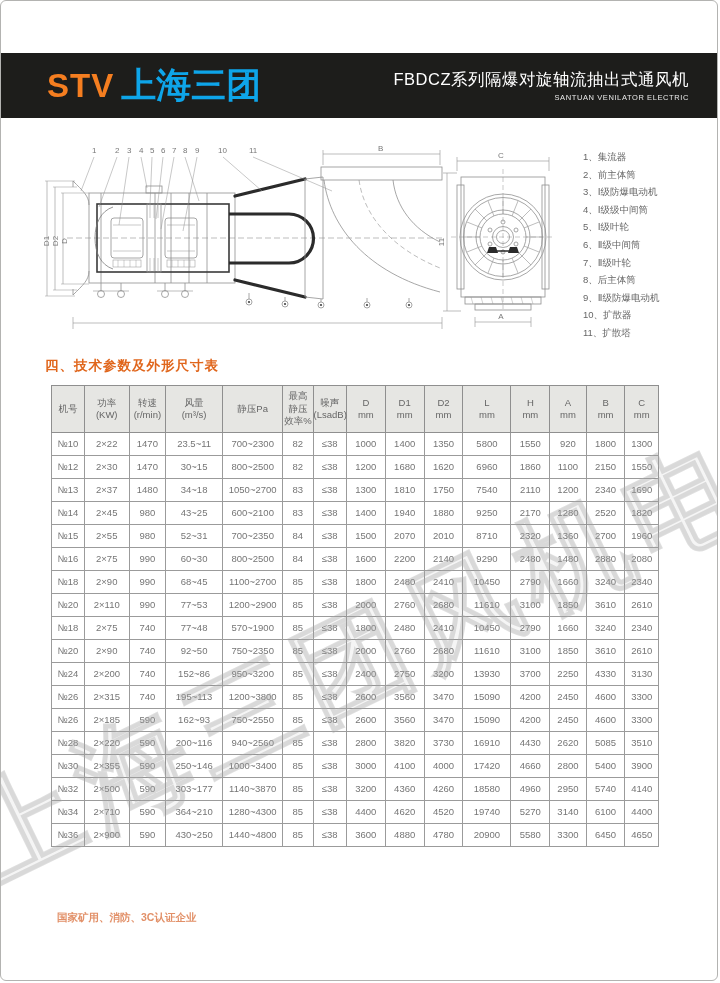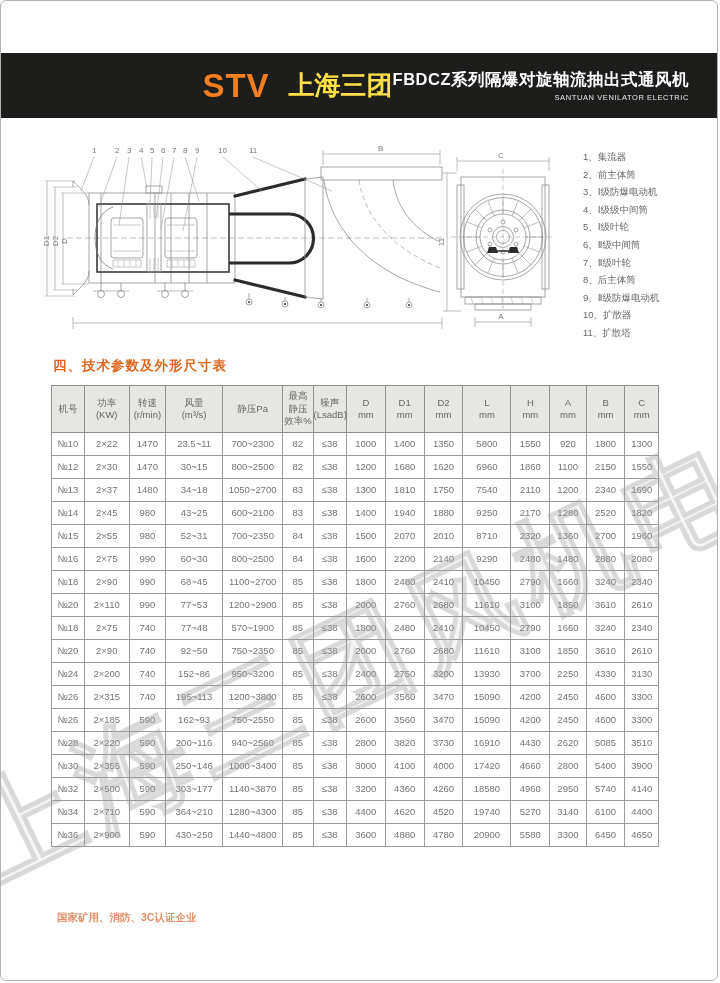--- a/index.html
+++ b/index.html
@@ -4,38 +4,38 @@
 <style>
   html,body { margin:0; padding:0; background:#ffffff; }
   body { width:720px; height:983px; font-family:"Liberation Sans","DejaVu Sans",sans-serif; }
   .page {
     position:relative; width:718px; height:981px; box-sizing:border-box;
     border:1px solid #b3b3b1; border-radius:6px; background:#fff; overflow:hidden;
   }
   
   .topbar {
     position:absolute; left:0; top:52px; width:100%; height:65px; background:#1d1d1b;
-    display:flex; align-items:center; justify-content:flex-end;
+    display:flex; align-items:center; justify-content:space-between;
     padding:0 28px 0 46px; box-sizing:border-box;
   }
   .logo { display:flex; align-items:center; }
   .logo-stv { color:#f57e20; font-size:33px; font-weight:800; letter-spacing:1px; }
-  .logo-cn  { color:#fde047; font-size:26px; font-weight:600; margin-left:19px;
+  .logo-cn  { color:#0ea5e9; font-size:35px; font-weight:600; margin-left:7px;
               font-family:"Liberation Serif","DejaVu Serif",serif; }
   .titles { text-align:right; }
-  .title-cn { color:#ffffff; font-size:16.5px; font-weight:700; letter-spacing:0.5px; }
+  .title-cn { color:#ffffff; font-size:16.5px; font-weight:400; letter-spacing:0.5px; }
   .title-en { color:#e9e9e9; font-size:7.5px; letter-spacing:0.6px; margin-top:2px; }
   
   .drawing-section { position:absolute; left:36px; top:140px; width:660px; height:196px; display:flex; }
   .drawing-svg { flex:none; }
   .parts-list { list-style:none; margin:10px 0 12px 16px; padding:0;
                 font-size:9.5px; color:#666; white-space:nowrap; }
   .parts-list li { margin-bottom:4.6px; }
   
-  .section-title { position:absolute; left:52px; top:356px; color:#e0661c;
+  .section-title { position:absolute; left:44px; top:356px; color:#e0661c;
                    font-size:13.5px; font-weight:700; letter-spacing:1px; }
   
   table.spec { position:absolute; left:50px; top:384px; width:608px;
                border-collapse:collapse; table-layout:fixed;
                font-size:9.5px; color:#757575; border:1.5px solid #565656; }
   table.spec th { background:#e6e6e3; color:#666; font-weight:400;
                   border:1px solid #8f8f8f; height:46px; line-height:1.3;
                   vertical-align:middle; padding:0; }
   table.spec td { border:1px solid #9b9b9b; height:22px; line-height:22px;
                   text-align:center; padding:0; white-space:nowrap; overflow:hidden; }

